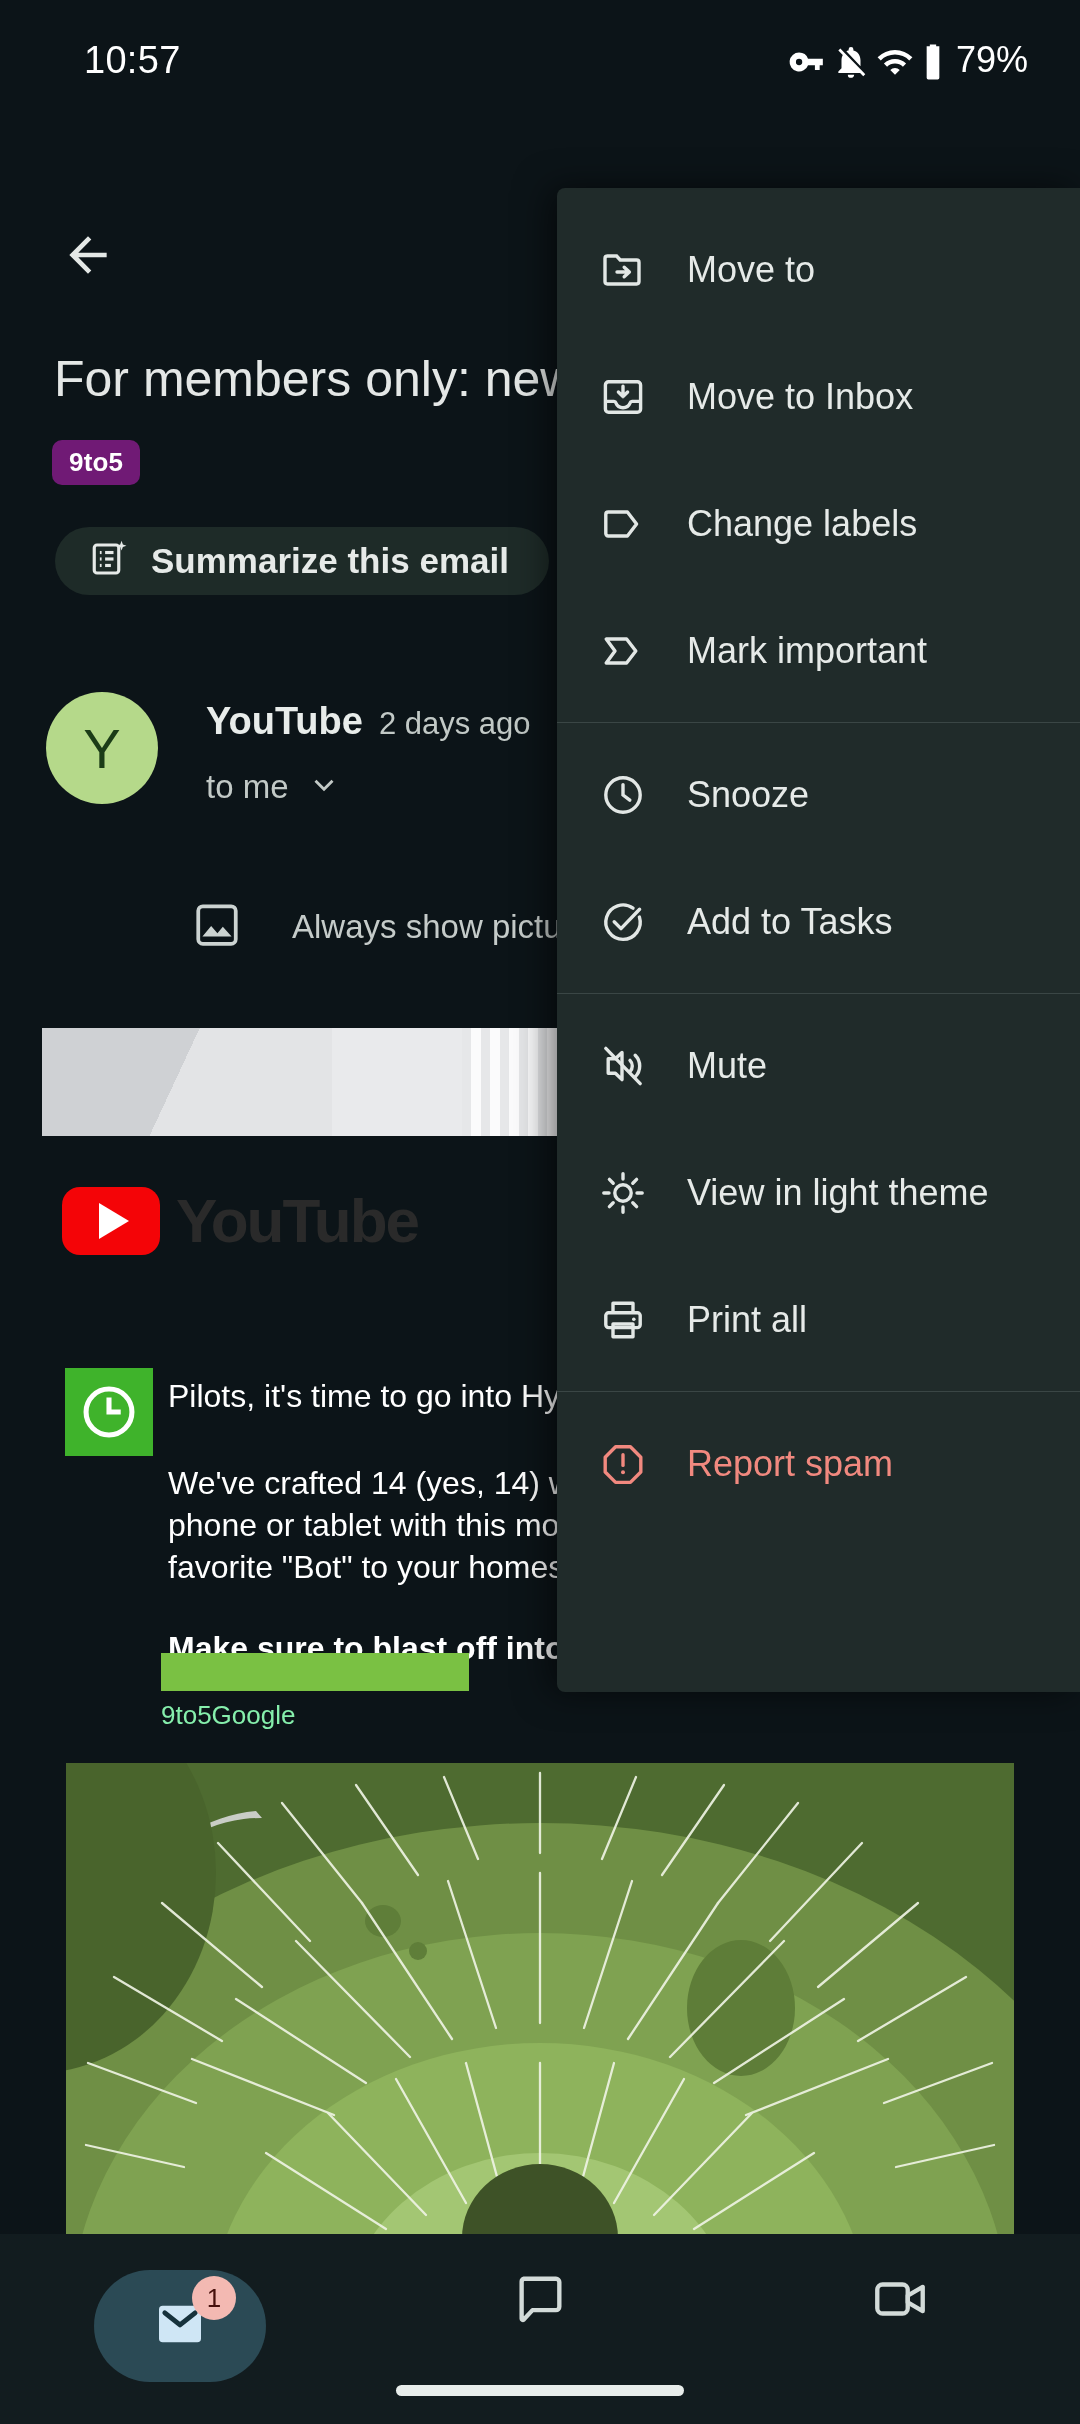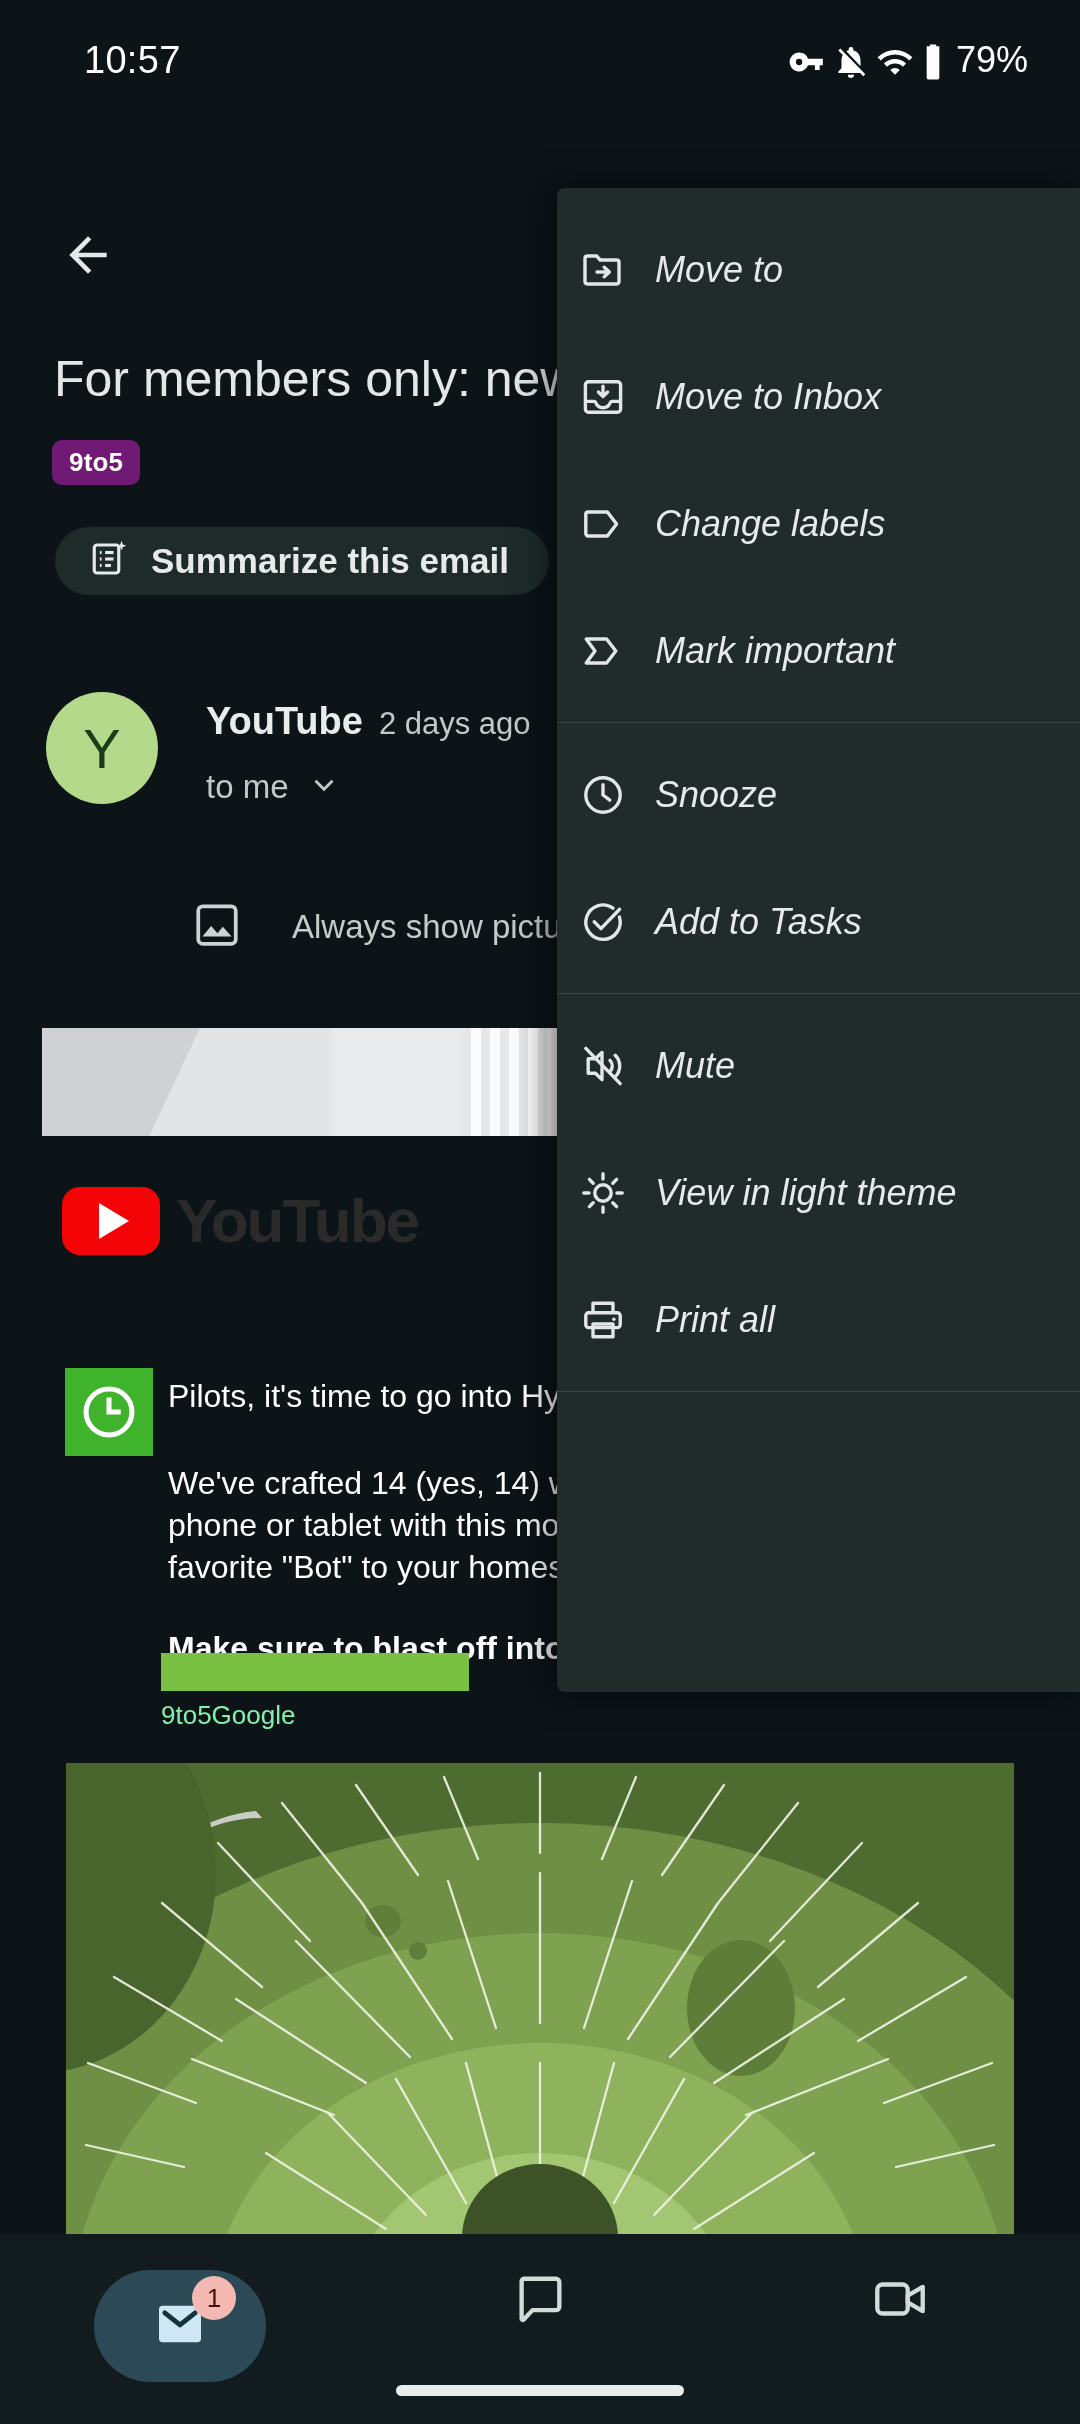--- a/index.html
+++ b/index.html
@@ -120,21 +120,21 @@
   .hero svg { display:block; width: 948px; height: 475px; }
 
   
   .menu {
     position: absolute; top: 188px; left: 557px; width: 523px; height: 1504px;
     background: #202b2a; border-radius: 8px 0 0 8px;
     box-shadow: -8px 0 34px rgba(0,0,0,.55);
     padding-top: 18px;
   }
   .menu-item {
-    height: 127px; display: flex; align-items: center; padding-left: 20px; gap: 26px; font-style: italic;
+    height: 127px; display: flex; align-items: center; padding-left: 40px; gap: 38px;
   }
   .menu-item .mi-label { color: #e6eae8; font-size: 36px; white-space: nowrap; }
   .menu-item.danger .mi-label { color: #f1897f; }
   .menu-icon { width: 52px; height: 52px; display: flex; align-items: center; justify-content: center; flex: 0 0 52px; }
   .menu-sep { height: 1px; background: #3a4645; margin: 8px 0; }
 
   
   .bottomnav {
     position: absolute; bottom: 0; left: 0; width: 1080px; height: 190px;
     background: #121c1f; display: flex; align-items: flex-start; padding-top: 36px;
@@ -440,20 +440,30 @@
           <rect x="7" y="14" width="10" height="6.4"></rect>
           <circle cx="17.4" cy="11.6" r=".9" fill="#e2e7e5" stroke="none"></circle>
         </svg>
       </span>
       <span class="mi-label">Print all</span>
     </div>
 
 
     <div class="menu-sep"></div>
 
+    <div class="menu-item danger">
+      <span class="menu-icon">
+        <svg width="48" height="48" viewBox="0 0 24 24" fill="none" stroke="#f1897f" stroke-width="1.7" stroke-linejoin="round" stroke-linecap="round">
+          <path d="M8.3 3.4h7.4l5.2 5.2v7.4l-5.2 5.2H8.3L3.1 16V8.6z"></path>
+          <path d="M12 7.4v5.3"></path>
+            <circle cx="12" cy="16.1" r="1" fill="#f1897f" stroke="none"></circle>
+        </svg>
+      </span>
+      <span class="mi-label">Report spam</span>
+    </div>
 
   </div>
 
   <div class="bottomnav">
 
     <div class="nav-item">
       <div class="nav-pill">
         <span>
           <svg width="56" height="56" viewBox="0 0 24 24" fill="#cfe6f5">
             <path d="M4.6 4.2h14.8A1.6 1.6 0 0 1 21 5.8v12.4a1.6 1.6 0 0 1-1.6 1.6H4.6A1.6 1.6 0 0 1 3 18.2V5.8a1.6 1.6 0 0 1 1.6-1.6z"></path>

